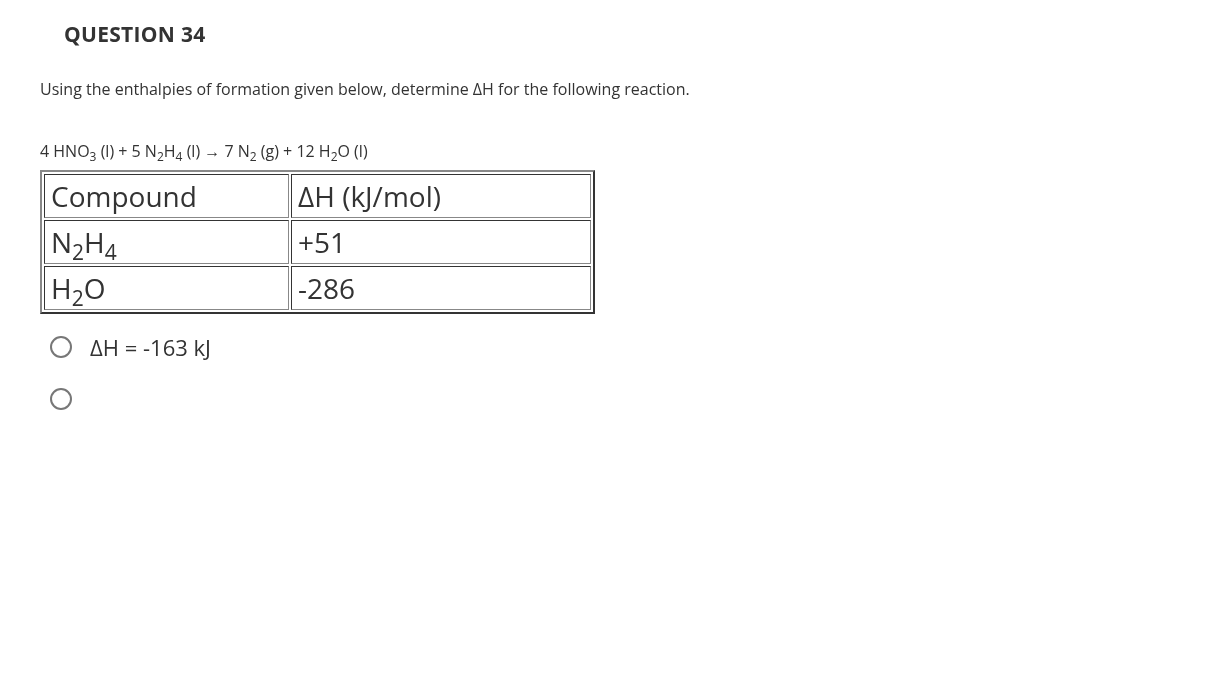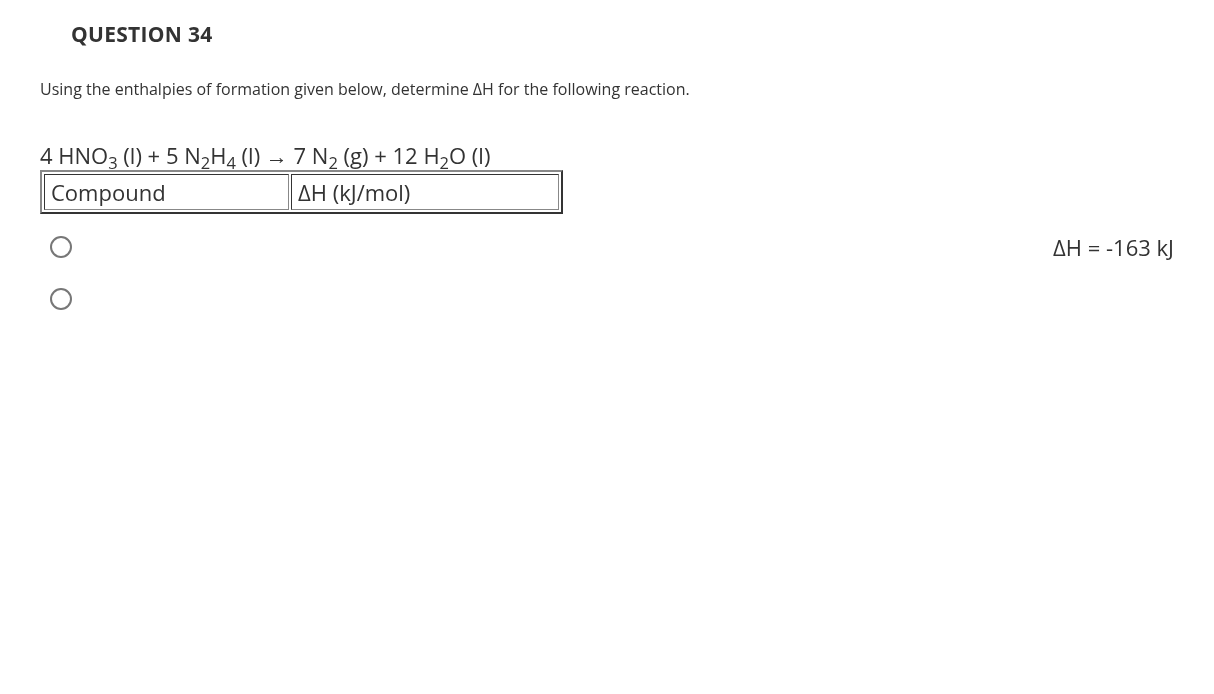--- a/index.html
+++ b/index.html
@@ -11,62 +11,61 @@
       font-family: "Open Sans", "Segoe UI", Arial, sans-serif;
       font-size: 21px;
       color: #333;
       padding: 20px 40px;
       background: #fff;
       width: 1214px;
     }
     .question-header {
       font-weight: 700;
       margin-bottom: 30px;
-      margin-left: 31px;
+      margin-left: 24px;
       letter-spacing: 0.3px;
     }
     .question-text {
       margin-bottom: 40px;
       font-size: 16px;
     }
     .equation {
-      margin-bottom: 0;
-      font-size: 22px;
+      margin-bottom: 8px;
+      font-size: 16px;
     }
     sub {
       font-size: 0.75em;
       vertical-align: sub;
       line-height: 0;
     }
     table.data-table {
       border-collapse: separate;
       border-spacing: 2px;
       border: 2px outset #888;
       margin-bottom: 18px;
     }
     table.data-table td {
       border: 1px inset #888;
       padding: 2px 6px;
-      font-size: 22px;
+      font-size: 28px;
       background: #fff;
     }
     table.data-table td:first-child {
       width: 245px;
     }
     table.data-table td:last-child {
-      width: 268px;
+      width: 300px;
     }
     .options {
       margin-left: 10px;
     }
     .option {
       display: flex;
       align-items: center;
       margin-bottom: 26px;
-      justify-content: space-between;
     }
     .radio {
       width: 22px;
       height: 22px;
       border: 2px solid #777;
       border-radius: 50%;
       margin-right: 18px;
       flex-shrink: 0;
       background: #fff;
       cursor: pointer;
@@ -83,20 +82,28 @@
 <div class="question-text">Using the enthalpies of formation given below, determine ΔH for the following reaction.</div>
 
 <div class="equation">4 HNO<sub>3</sub> (l) + 5 N<sub>2</sub>H<sub>4</sub> (l) → 7 N<sub>2</sub> (g) + 12 H<sub>2</sub>O (l)</div>
 
 <table class="data-table">
   <tbody>
       <tr>
     <td>Compound</td>
     <td>ΔH (kJ/mol)</td>
   </tr>
+  <tr>
+    <td>N<sub>2</sub>H<sub>4</sub></td>
+    <td>+51</td>
+  </tr>
+  <tr>
+    <td>H<sub>2</sub>O</td>
+    <td>-286</td>
+  </tr>
 </tbody>
   </table>
 
 <div class="options">
   <div class="option">
     <div class="radio"></div>
     <div class="option-label">ΔH = -163 kJ</div>
   </div>
   <div class="option">
     <div class="radio"></div>

